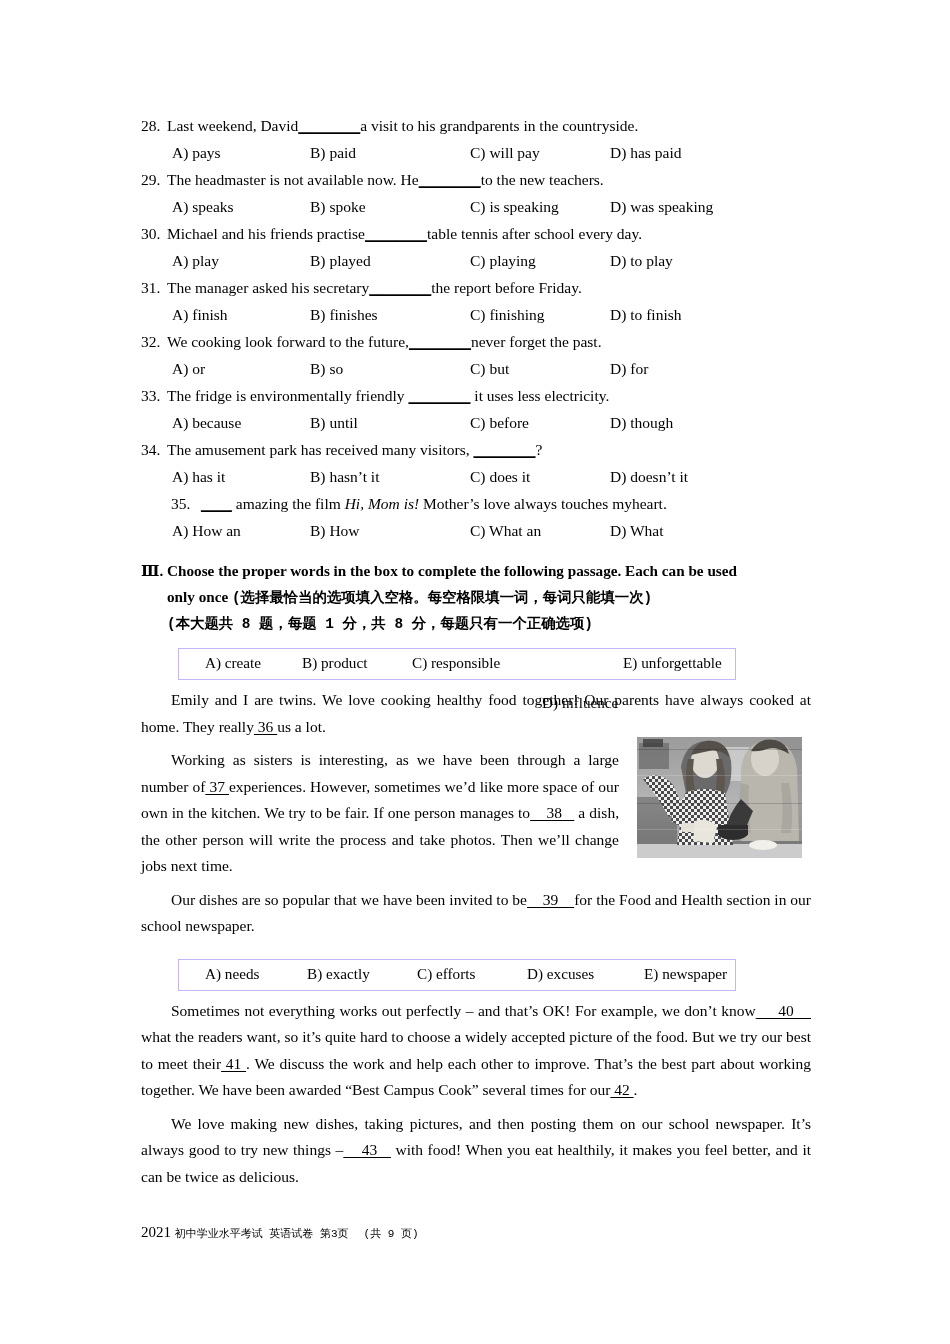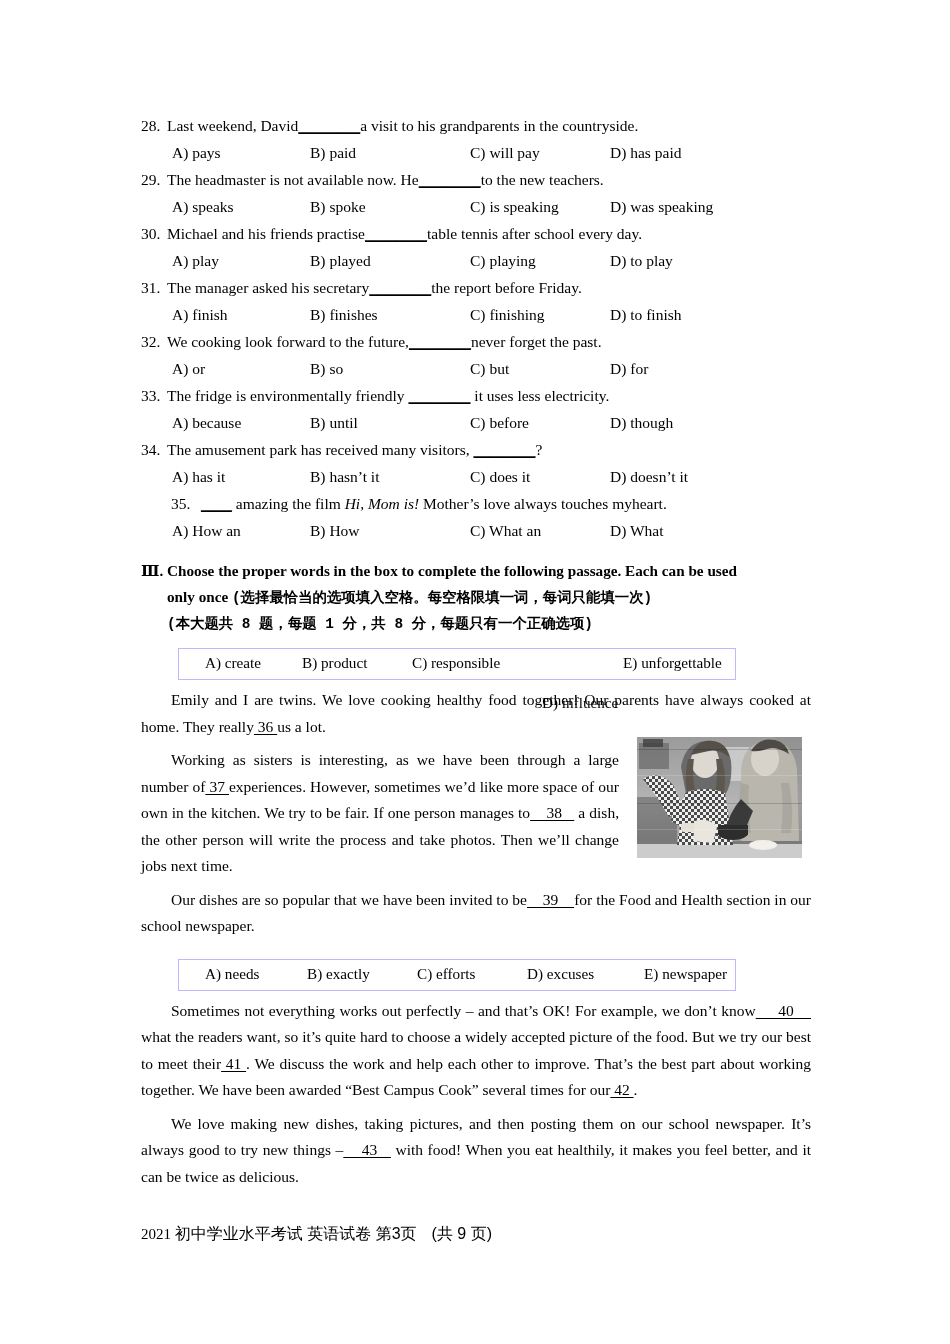--- a/index.html
+++ b/index.html
@@ -138,22 +138,22 @@
 
   
   .footer {
     position: absolute;
     left: 141px;
     top: 1224px;
     font-size: 15px;
     white-space: nowrap;
   }
   .footer .cnf {
-    font-family: Liberation Sans, sans-serif;
-    font-size: 16px;
+    font-family: Liberation Mono, monospace;
+    font-size: 11px;
   }
 </style>
 </head>
 <body>
 
 <div class="page">
 
   <div class="content">
 
     <div class="q-block">

